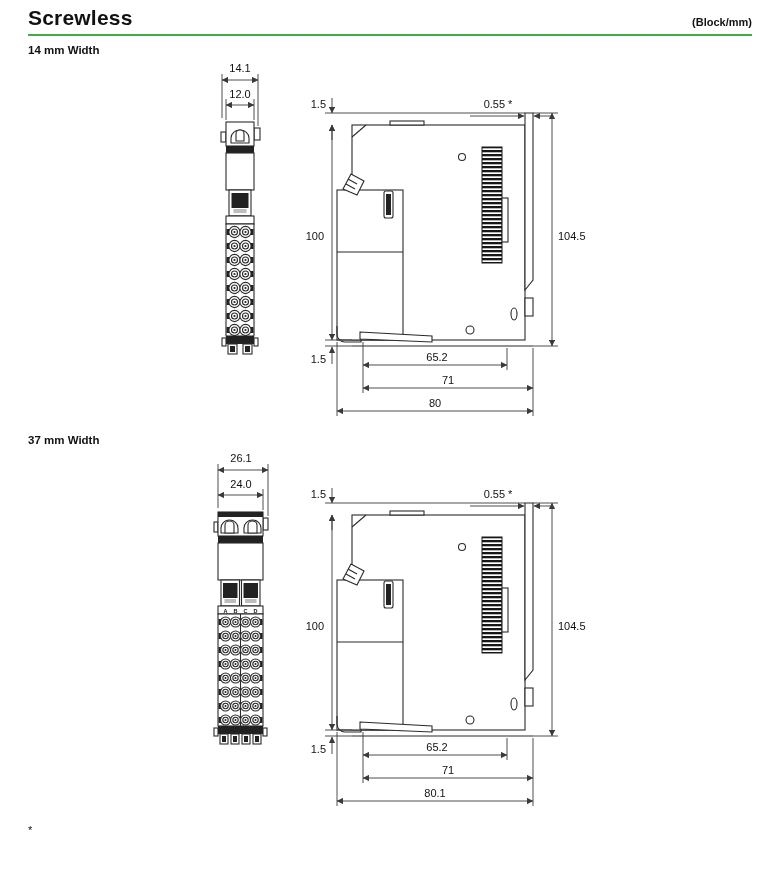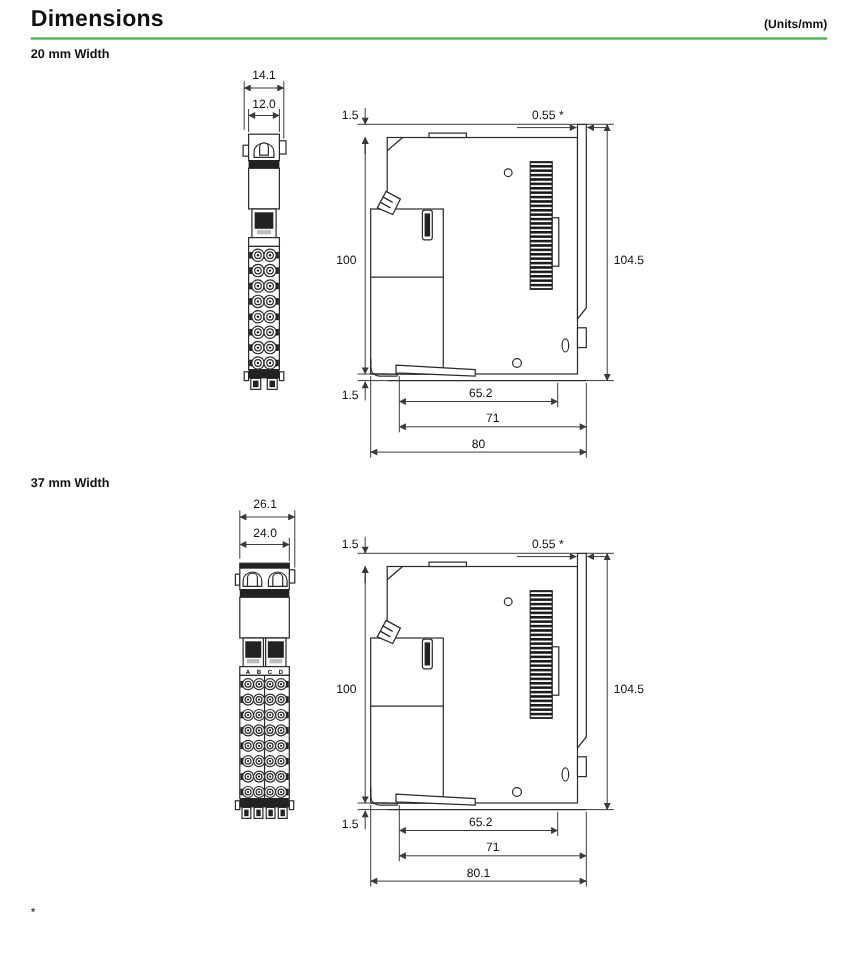--- a/index.html
+++ b/index.html
@@ -19,27 +19,27 @@
   .dk  { fill:#222; stroke:none; }
   .dim { stroke:#3a3a3a; stroke-width:.9; fill:none; }
   .footnote { display:flex; gap:8px; font-size:11px; margin:8px 28px 0; }
 </style>
 </head>
 <body>
 
 <div class="page">
 
   <div class="hdr-row">
-    <h1>Dimensions</h1>
-    <span class="unit-note">(Units/mm)</span>
+    <h1>Screwless</h1>
+    <span class="unit-note">(Block/mm)</span>
   </div>
   <div class="rule"></div>
 
 
-  <h3 class="wlabel">20 mm Width</h3>
+  <h3 class="wlabel">14 mm Width</h3>
 
   <svg class="fig" width="780" height="368" viewBox="0 0 780 368">
     <defs>
       <marker id="ah12" viewBox="0 0 10 10" refX="9.5" refY="5" markerWidth="9" markerHeight="7" orient="auto-start-reverse">
         <path d="M0,0 L10,5 L0,10 z" fill="#3a3a3a"></path>
       </marker>
       <pattern id="hatch12" width="4" height="4" patternUnits="userSpaceOnUse">
         <rect width="4" height="4" fill="#fff"></rect>
           <rect width="4" height="2.3" fill="#161616"></rect>
       </pattern>

